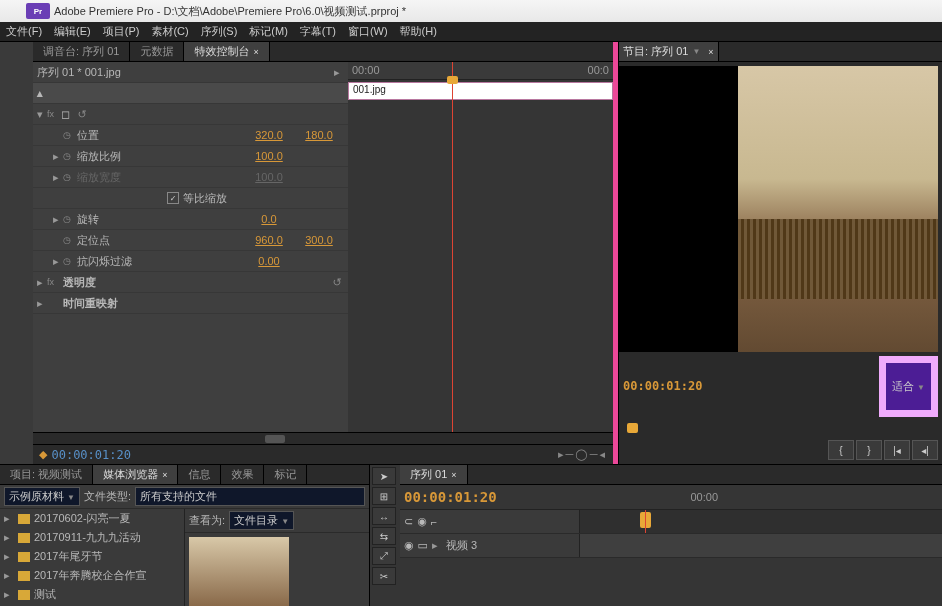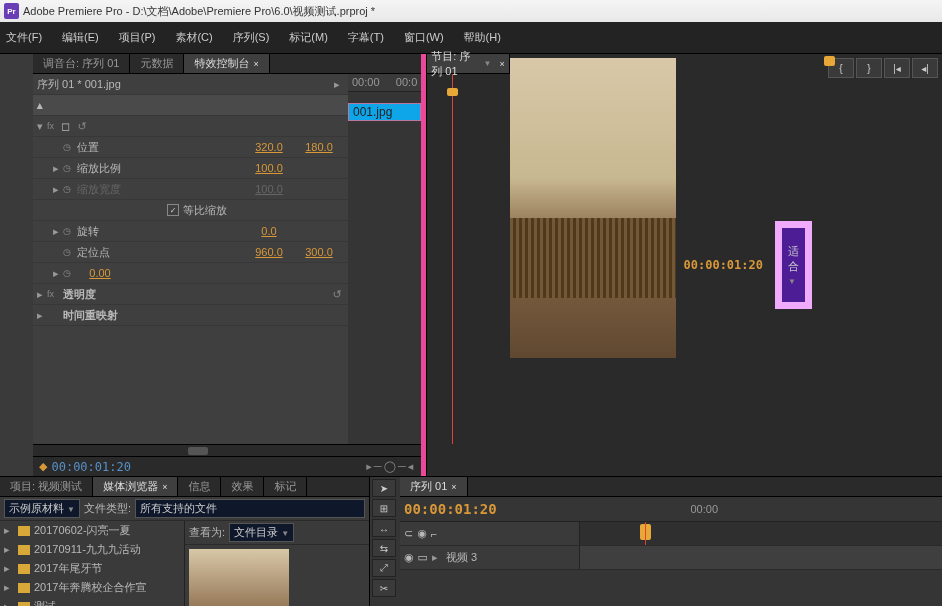--- a/index.html
+++ b/index.html
@@ -1,44 +1,44 @@
 <!DOCTYPE html>
 <html><head>
 <meta charset="utf-8">
 <style>
 * { margin: 0; padding: 0; box-sizing: border-box; font-family: "Microsoft YaHei", sans-serif; font-size: 11px; }
 body { background: #2a2a2a; color: #b8b8b8; width: 942px; height: 606px; overflow: hidden; }
 .titlebar { background: linear-gradient(#f5f5f5, #e8e8e8); height: 22px; display: flex; align-items: center; padding: 0 4px; color: #333; }
-.titlebar-icon { width: 15px; height: 16px; background: #6a3eb5; border-radius: 2px; display: flex; align-items: center; justify-content: center; color: #fff; font-size: 8px; font-weight: bold; margin-right: 4px; }
-.menubar { background: #232323; height: 32px; display: flex; align-items: center; padding: 0 6px; gap: 20px; color: #ccc; border-bottom: 1px solid #000; }
+.titlebar-icon { width: 24px; height: 16px; background: #6a3eb5; border-radius: 2px; display: flex; align-items: center; justify-content: center; color: #fff; font-size: 8px; font-weight: bold; margin-right: 4px; margin-left: 22px; }
+.menubar { background: #232323; height: 20px; display: flex; align-items: center; padding: 0 6px; gap: 12px; color: #ccc; border-bottom: 1px solid #000; }
 .menubar span { cursor: pointer; }
 .main { display: flex; height: 422px; }
 .left-panel { width: 618px; background: #3a3a3a; border-right: 5px solid #ec4899; display: flex; flex-direction: column; padding-left: 33px; }
-.right-panel { flex: 1; background: #2a2a2a; border-left: 1px solid #000; display: flex; flex-direction: row; }
+.right-panel { flex: 1; background: #2a2a2a; border-left: 1px solid #000; display: flex; flex-direction: column; }
 .tabs { display: flex; background: #2a2a2a; height: 20px; border-bottom: 1px solid #000; }
 .tab { padding: 2px 10px; background: #2a2a2a; color: #999; border-right: 1px solid #000; cursor: pointer; display: flex; align-items: center; }
 .tab.active { background: #3f3f3f; color: #ddd; }
 .tab-close { margin-left: 4px; font-size: 9px; }
 .effects-body { display: flex; flex: 1; }
 .effects-left { width: 315px; background: #3f3f3f; }
 .effects-timeline { flex: 1; background: #353535; position: relative; }
 .prop-row { display: flex; align-items: center; height: 21px; padding: 0 4px; border-bottom: 1px solid #373737; }
 .prop-header { background: #4a4a4a; font-weight: bold; }
 .expand { width: 10px; color: #999; cursor: pointer; }
 .fx-icon { width: 14px; font-size: 9px; color: #888; }
 .stopwatch { width: 12px; font-size: 9px; color: #888; }
 .prop-label { flex: 1; padding-left: 2px; }
 .prop-val { color: #d89838; text-decoration: underline; min-width: 50px; text-align: center; cursor: ew-resize; }
 .prop-val.disabled { color: #666; }
 .reset-icon { width: 14px; text-align: center; color: #888; cursor: pointer; }
 .checkbox { width: 12px; height: 12px; border: 1px solid #888; display: inline-flex; align-items: center; justify-content: center; font-size: 8px; color: #ccc; margin-right: 4px; }
 .timeline-ruler { height: 18px; background: #3a3a3a; border-bottom: 1px solid #222; position: relative; font-size: 9px; color: #999; }
 .playhead { position: absolute; top: 0; bottom: 0; width: 1px; background: #d43; }
 .playhead-head { position: absolute; top: 14px; left: -5px; width: 11px; height: 8px; background: #e8a838; border-radius: 2px; }
-.clip-bar { position: absolute; top: 29px; left: 0; right: 0; height: 18px; background: #0ea5e9; border: 1px solid #b878a0; color: #222; padding: 1px 4px; font-size: 12px; }
+.clip-bar { position: absolute; top: 20px; left: 0; right: 0; height: 18px; background: #ffffff; border: 1px solid #b878a0; color: #222; padding: 1px 4px; font-size: 10px; }
 .timecode-bar { background: #2a2a2a; height: 20px; display: flex; align-items: center; padding: 0 6px; border-top: 1px solid #000; }
 .timecode { color: #5890c8; font-family: monospace; font-size: 12px; }
 .program-tab { display: flex; align-items: center; gap: 4px; color: #ccc; padding: 2px 4px; }
 .dropdown-arrow { font-size: 8px; color: #888; }
 .preview { background: #000; margin: 4px 4px 0 0; height: 300px; display: flex; align-items: center; justify-content: flex-end; overflow: hidden; }
 .preview-img { width: 200px; height: 300px; background: linear-gradient(180deg, #d8c8a8 0%, #c8b890 40%, #886848 60%, #604830 100%); position: relative; }
 .pier { position: absolute; bottom: 60px; left: 0; right: 0; height: 80px; background: repeating-linear-gradient(90deg, #705838 0, #705838 3px, #503818 3px, #503818 6px); }
 .program-controls { display: flex; align-items: center; padding: 4px; gap: 6px; }
 .fit-select { background: #4c1d95; border: 7px solid #f0abfc; color: #ccc; padding: 16px 6px; }
 .transport { display: flex; gap: 2px; padding: 4px; }
@@ -145,20 +145,21 @@
         </div>
         <div class="prop-row" style="padding-left:30px">
           <span class="stopwatch">◷</span>
           <span class="prop-label">定位点</span>
           <span class="prop-val">960.0</span>
           <span class="prop-val">300.0</span>
         </div>
         <div class="prop-row" style="padding-left:20px">
           <span class="expand">▸</span>
           <span class="stopwatch">◷</span>
+          <span class="prop-label">抗闪烁过滤</span>
           <span class="prop-val">0.00</span>
           <span style="width:50px"></span>
         </div>
 
         <div class="prop-row">
           <span class="expand">▸</span>
           <span class="fx-icon">fx</span>
           <span class="prop-label" style="font-weight:bold">透明度</span>
           <span class="reset-icon">↺</span>
         </div>

